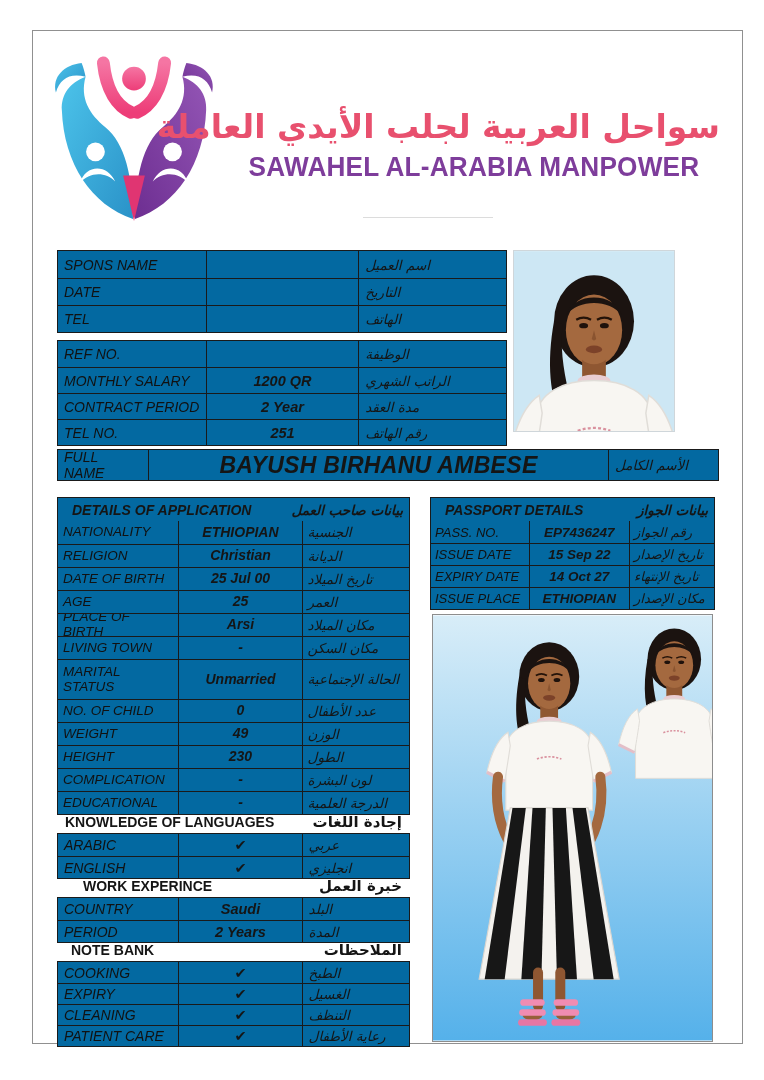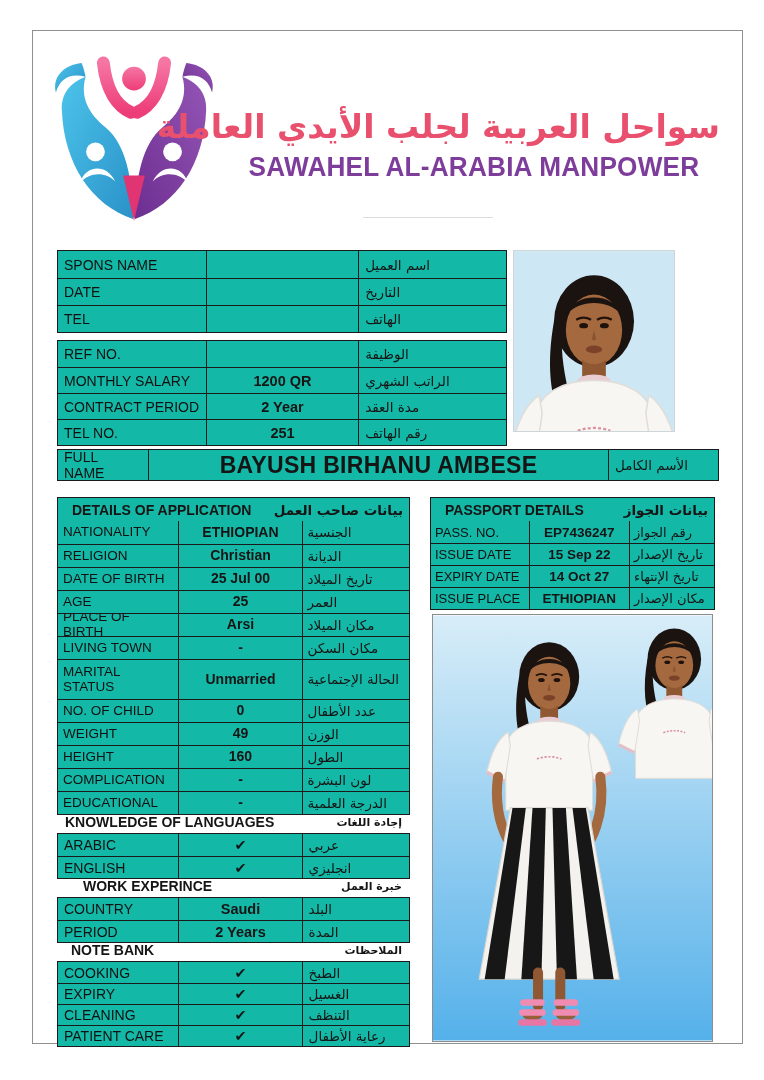--- a/index.html
+++ b/index.html
@@ -20,21 +20,21 @@
     font-family:"DejaVu Sans",sans-serif;font-weight:bold;font-size:33px;
     color:#e8506e;direction:rtl;white-space:nowrap;line-height:1.3;margin-top:22px;
   }
   .title-en{
     left:228px;top:152px;width:492px;text-align:center;
     font-weight:bold;font-size:27px;color:#7e3d9b;letter-spacing:.2px;
     white-space:nowrap;transform:scaleX(.97);transform-origin:center;
   }
   .hdr-line{left:363px;top:217px;width:130px;height:1px;background:#dcdcdc;}
   
-  .tbl{border:1px solid #1a1a1a;box-sizing:border-box;background:#14b8a6;}
+  .tbl{border:1px solid #1a1a1a;box-sizing:border-box;background:#0369a1;font-style:italic;}
   .tr{display:grid;box-sizing:border-box;}
   .tr + .tr{border-top:1px solid #1a1a1a;}
   .td{display:flex;align-items:center;box-sizing:border-box;
       padding:0 6px;font-size:14px;overflow:hidden;}
   .td.l{justify-content:flex-start;color:#111;}
   .td.v{justify-content:center;font-weight:bold;font-size:14.5px;}
   .td.a{justify-content:flex-end;direction:rtl;
         font-family:"DejaVu Sans",sans-serif;font-size:13.5px;}
   .tr .td + .td{border-left:1px solid #1a1a1a;}
   .c3 .tr{grid-template-columns:33% 34% 33%;}
@@ -55,21 +55,21 @@
   .t-pass .td{font-size:13px;padding:0 4px;}
   .t-pass .td.v{font-size:13.5px;}
   .thead{display:grid;grid-template-columns:1fr auto;height:23px;align-items:center;}
   .thead .en{font-weight:bold;font-size:14px;padding-left:14px;}
   .thead .ar{font-family:"DejaVu Sans",sans-serif;font-weight:bold;font-size:13.5px;
              direction:rtl;padding-right:6px;}
   .sect-hdr{width:353px;height:20px;display:flex;align-items:center;
             justify-content:space-between;box-sizing:border-box;}
   .sect-hdr .en{font-weight:bold;font-size:14px;}
   .sect-hdr .ar{font-family:"DejaVu Sans",sans-serif;font-weight:bold;
-                font-size:11px;direction:rtl;padding-right:8px;}
+                font-size:15px;direction:rtl;padding-right:8px;}
   .h-lang{left:57px;top:812px;} .h-lang .en{padding-left:8px;}
   .t-lang{left:57px;top:833px;width:353px;}
   .t-lang .tr{height:22px;grid-template-columns:34.3% 35.1% 30.6%;}
   .h-work{left:57px;top:876px;} .h-work .en{padding-left:26px;}
   .t-work{left:57px;top:897px;width:353px;}
   .t-work .tr{height:22px;grid-template-columns:34.3% 35.1% 30.6%;}
   .h-note{left:57px;top:940px;} .h-note .en{padding-left:14px;}
   .t-note{left:57px;top:961px;width:353px;}
   .t-note .tr{height:21px;grid-template-columns:34.3% 35.1% 30.6%;}
   .check{font-family:"DejaVu Sans",sans-serif;font-weight:bold;font-size:12.5px;}
@@ -263,21 +263,21 @@
     <div class="td v">0</div>
     <div class="td a">عدد الأطفال</div>
   </div>
   <div class="tr">
     <div class="td l">WEIGHT</div>
     <div class="td v">49</div>
     <div class="td a">الوزن</div>
   </div>
   <div class="tr">
     <div class="td l">HEIGHT</div>
-    <div class="td v">160</div>
+    <div class="td v">230</div>
     <div class="td a">الطول</div>
   </div>
   <div class="tr">
     <div class="td l">COMPLICATION</div>
     <div class="td v">-</div>
     <div class="td a">لون البشرة</div>
   </div>
   <div class="tr">
     <div class="td l">EDUCATIONAL</div>
     <div class="td v">-</div>

